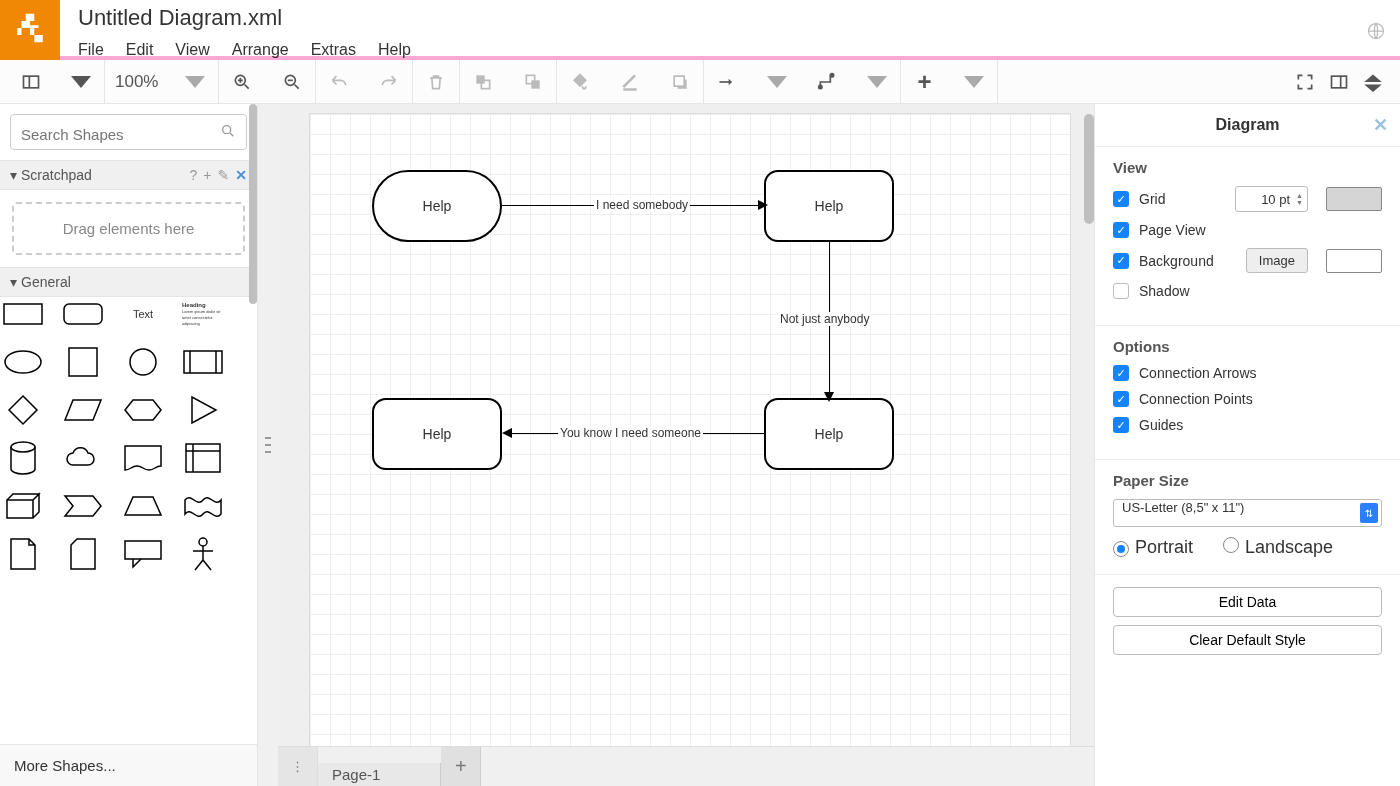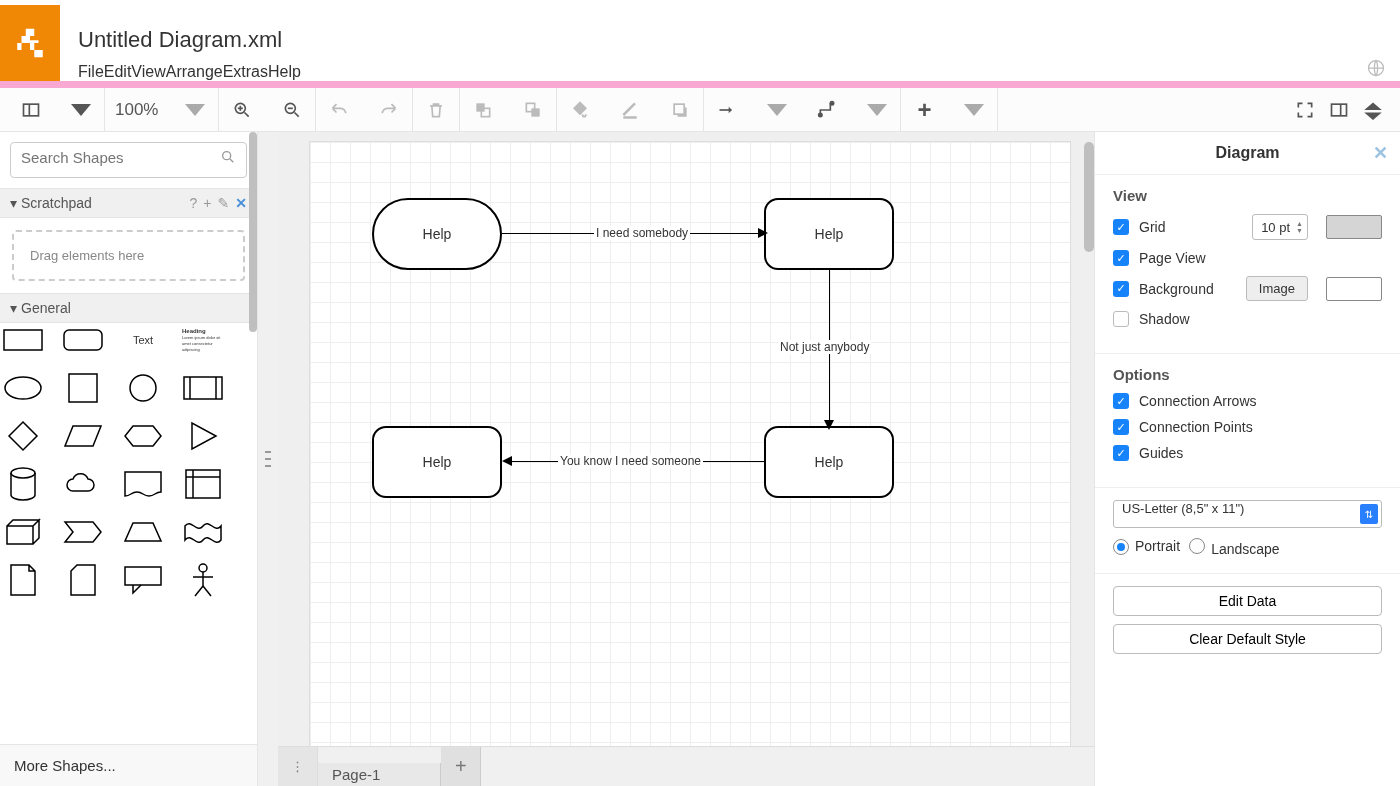--- a/index.html
+++ b/index.html
@@ -1,25 +1,25 @@
 <!DOCTYPE html>
 <html><head>
 <meta charset="utf-8">
 <style>
 * { box-sizing: border-box; margin: 0; padding: 0; }
 body { font-family: -apple-system, BlinkMacSystemFont, "Segoe UI", Helvetica, Arial, sans-serif; font-size: 13px; color: #333; background: #fff; overflow: hidden; width: 1400px; height: 786px; }
 .app { display: flex; flex-direction: column; height: 786px; }
 
 
-.header { display: flex; align-items: flex-end; height: 88px; border-bottom: 7px solid #f9a8d4; }
+.header { display: flex; align-items: center; height: 60px; border-bottom: 4px solid #f9a8d4; }
 .logo { width: 60px; height: 76px; background: #f08705; display: flex; align-items: center; justify-content: center; }
 .logo svg { width: 34px; height: 34px; fill: #fff; }
 .header-main { flex: 1; padding: 8px 0 0 18px; }
 .title { font-size: 22px; color: #333; font-weight: 400; }
-.menubar { display: flex; margin-top: 10px; font-size: 16px; }
+.menubar { display: flex; gap: 22px; margin-top: 10px; font-size: 16px; }
 .menu-item { cursor: pointer; }
 .globe { margin: 8px 14px 0 0; color: #aaa; }
 
 
 .toolbar { height: 44px; display: flex; align-items: center; padding: 0 8px; border-bottom: 1px solid #e5e5e5; background: #fcfcfc; gap: 0; }
 .tb-group { display: flex; align-items: center; height: 100%; padding: 0 10px; border-right: 1px solid #e5e5e5; gap: 24px; }
 .tb-group:last-child { border-right: none; }
 .tb-btn { display:flex; align-items:center; justify-content:center; min-width: 26px; height: 26px; color: #555; cursor: pointer; }
 .tb-btn.dis { color: #bbb; }
 .tb-btn svg { width: 20px; height: 20px; }
@@ -27,28 +27,28 @@
 .spacer { flex: 1; }
 .tb-right { display:flex; align-items:center; gap:8px; padding-right:6px;}
 
 
 .body { flex: 1; display: flex; min-height: 0; }
 
 
 .left { width: 258px; display:flex; flex-direction:column; border-right: 1px solid #e5e5e5; background: #fff; position:relative;}
 .left-scroll-thumb { position:absolute; right:0; top:0; width:8px; height:200px; background:#bfbfbf; border-radius:4px; pointer-events:none;}
 .search-wrap { padding: 10px; }
-.search { display:flex; align-items:flex-start; border:1px solid #ccc; border-radius:4px; padding:6px 10px; height:36px; }
+.search { display:flex; align-items:flex-end; border:1px solid #ccc; border-radius:4px; padding:6px 10px; height:36px; }
 .search input { border:none; outline:none; flex:1; font-size:15px; color:#777; background:transparent;}
 .search-icon { color:#999; font-size:16px; }
 .section-head { display:flex; align-items:center; padding:6px 10px; background:#f0f0f0; font-size:14px; color:#555; border-top:1px solid #e5e5e5; border-bottom:1px solid #e5e5e5;}
 .section-head .tools { margin-left:auto; display:flex; gap:6px; color:#999;}
 .section-head .tools span { cursor:pointer; }
 .section-head .tools .close { color:#4a90d9; font-weight:bold;}
-.drag-zone { margin:12px; border:2px dashed #ccc; border-radius:4px; padding:16px; color:#888; font-size:13px;}
+.drag-zone { margin:12px; border:2px dashed #ccc; border-radius:4px; text-align:center; padding:16px; color:#888; font-size:15px;}
 .shapes-grid { flex:1; padding:2px; overflow:auto; }
 .shapes-grid .row { display:flex; gap:18px; margin-bottom:18px; align-items:center;}
 .shape-cell { width:42px; height:30px; display:flex; align-items:center; justify-content:center; cursor:pointer;}
 .shape-cell svg { stroke:#000; fill:none; stroke-width:1.5; }
 .text-cell { font-size:11px; color:#333; }
 .heading-cell { font-size:6px; line-height:1; }
 .more-shapes { border-top:1px solid #e5e5e5; padding:12px 14px; font-size:15px; cursor:pointer; background:#f8f8f8;}
 .left-splitter { width:20px; background:#f0f0f0; display:flex; align-items:center; justify-content:center; cursor:col-resize;}
 .left-splitter .grip { width:6px; height:16px; display:flex; flex-direction:column; justify-content:space-between;}
 .left-splitter .grip span { height:2px; background:#999;}
@@ -73,28 +73,28 @@
 
 
 .right { width:306px; border-left:1px solid #e5e5e5; background:#fff; display:flex; flex-direction:column;}
 .right-head { display:flex; align-items:center; justify-content:center; padding:12px; font-size:16px; font-weight:600; border-bottom:1px solid #eee; position:relative;}
 .right-head .close { position:absolute; right:12px; color:#9cc3e0; font-size:18px; cursor:pointer;}
 .right-section { padding:12px 18px 16px; border-bottom:1px solid #eee;}
 .right-section h4 { font-size:15px; color:#555; margin-bottom:10px; font-weight:600;}
 .opt-row { display:flex; align-items:center; gap:10px; margin-bottom:10px; font-size:14px;}
 .chk { width:16px; height:16px; border-radius:3px; background:#1683fb; color:#fff; font-size:11px; display:flex; align-items:center; justify-content:center;}
 .chk.off { background:#fff; border:1px solid #bbb; color:transparent;}
-.grid-num { display:flex; align-items:center; border:1px solid #bbb; border-radius:3px; height:26px; font-size:13px; padding:0 4px 0 8px; margin-left:auto;}
+.grid-num { display:flex; align-items:center; border:1px solid #bbb; border-radius:3px; height:26px; font-size:13px; padding:0 4px 0 25px; margin-left:auto;}
 .grid-num .steppers { display:flex; flex-direction:column; margin-left:6px; font-size:7px; line-height:1; color:#777;}
 .color-swatch { width:56px; height:24px; border:1px solid #888; border-radius:2px; background:#d5d5d5; margin-left:8px;}
 .color-swatch.white { background:#fff; }
 .img-btn { border:1px solid #bbb; border-radius:3px; padding:4px 12px; font-size:13px; background:#eee; margin-left:auto; cursor:pointer;}
 .select-full { width:100%; height:28px; border:1px solid #bbb; border-radius:3px; padding:0 8px; font-size:13px; background:#fff; position:relative;}
 .select-full .sel-arrow { position:absolute; right:3px; top:3px; width:18px; height:20px; background:#2a7fff; border-radius:2px; color:#fff; font-size:10px; display:flex; align-items:center; justify-content:center;}
-.radio-row { display:flex; gap:9px; margin-top:10px; font-size:14px;}
+.radio-row { display:flex; gap:30px; margin-top:10px; font-size:18px;}
 .radio { width:16px; height:16px; border:1px solid #888; border-radius:50%; display:inline-flex; align-items:center; justify-content:center; margin-right:6px;}
 .radio.on::after { content:""; width:8px; height:8px; background:#1683fb; border-radius:50%;}
 .action-btn { width:100%; height:30px; border:1px solid #bbb; border-radius:4px; background:#fff; font-size:14px; cursor:pointer;}
 .right-actions { padding:12px 18px; display:flex; flex-direction:column; gap:8px;}
 </style>
 </head>
 <body>
 
 <div class="app">
 
@@ -532,20 +532,21 @@
         <div class="opt-row">
             <span class="chk">✓</span>
             <span>Connection Points</span>
           </div>
         <div class="opt-row">
             <span class="chk">✓</span>
             <span>Guides</span>
           </div>
       </div>
       <div class="right-section">
+        <h4>Paper Size</h4>
         <div class="select-full">
           <span>US-Letter (8,5" x 11")</span>
           <div class="sel-arrow">⇅</div>
         </div>
         <div class="radio-row">
           <label><span class="radio on"></span><span>Portrait</span></label>
           <label><span class="radio"></span><span>Landscape</span></label>
         </div>
       </div>
       <div class="right-actions">

